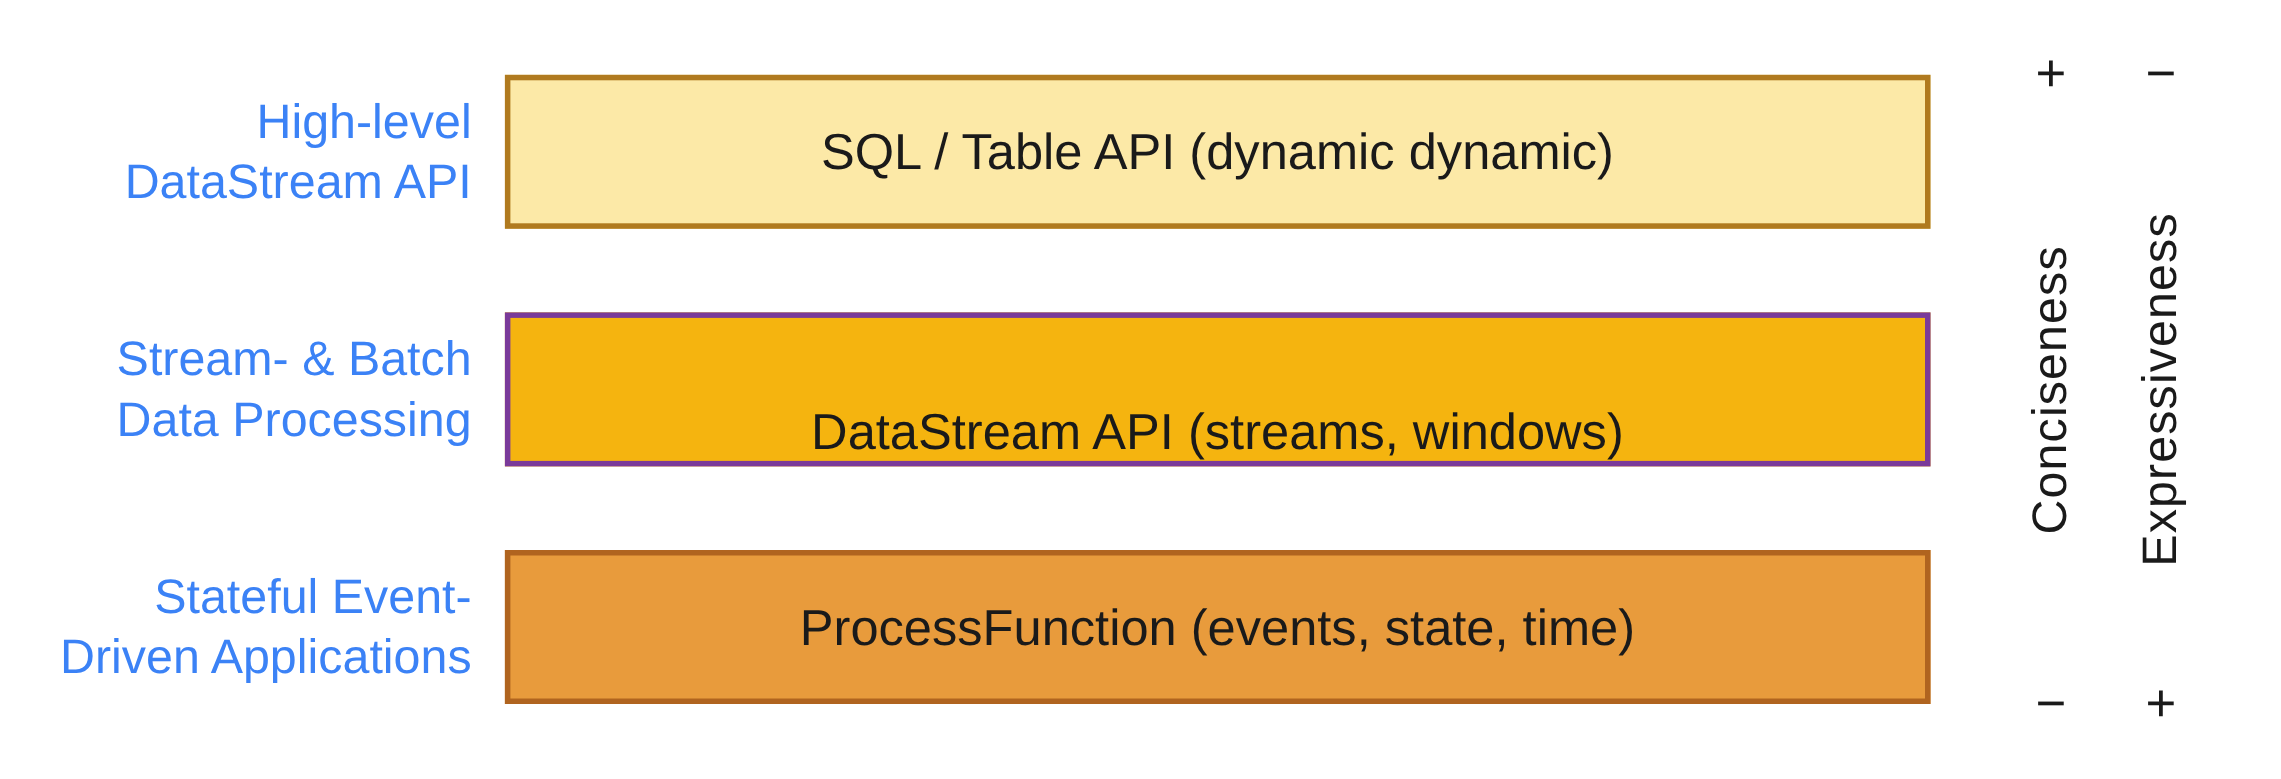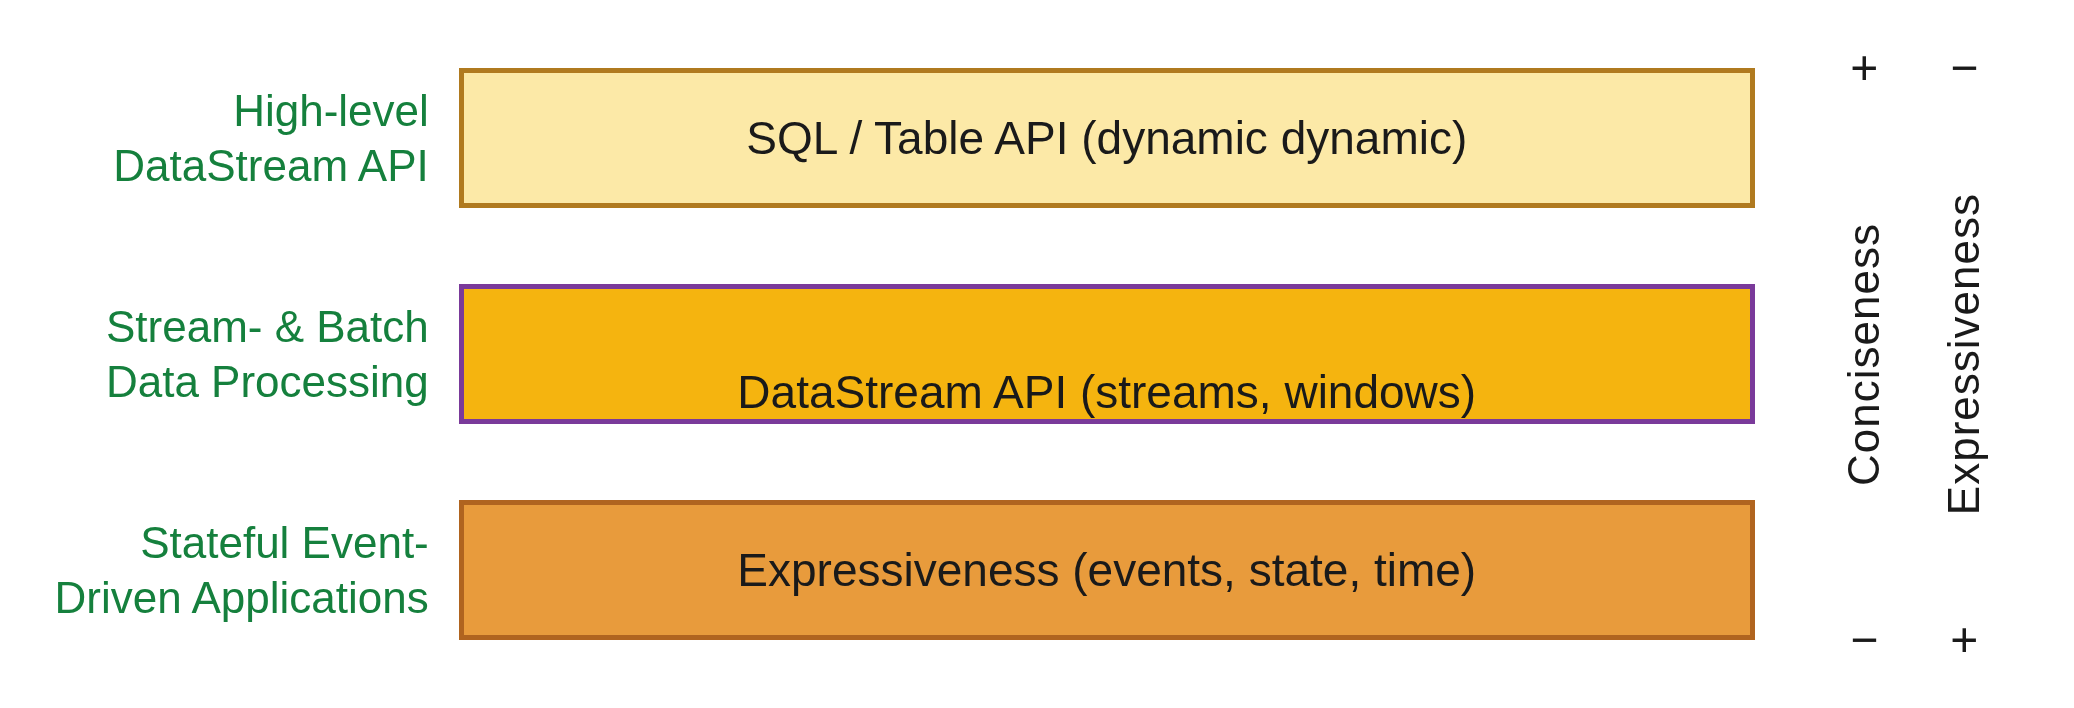--- a/index.html
+++ b/index.html
@@ -23,21 +23,21 @@
     .labels-column {
       width: 420px;
       display: flex;
       flex-direction: column;
       justify-content: space-around;
       padding-right: 30px;
     }
     .label-item {
       text-align: right;
       font-size: 44px;
-      color: #15803d;
+      color: #3b82f6;
       line-height: 1.25;
       font-weight: 400;
     }
     .layers-column {
       width: 1300px;
       display: flex;
       flex-direction: column;
       justify-content: space-around;
     }
     .layer-box {
@@ -114,21 +114,21 @@
   </div>
 
   <div class="layers-column">
     <div class="layer-box layer-1">
       <span>SQL / Table API (dynamic dynamic)</span>
     </div>
     <div class="layer-box layer-2">
       <span>DataStream API (streams, windows)</span>
     </div>
     <div class="layer-box layer-3">
-      <span>Expressiveness (events, state, time)</span>
+      <span>ProcessFunction (events, state, time)</span>
     </div>
   </div>
 
   <div class="axes-column">
     <div class="axis">
       <span class="axis-sign">+</span>
       <span class="axis-label">Conciseness</span>
       <span class="axis-sign">−</span>
     </div>
     <div class="axis">

